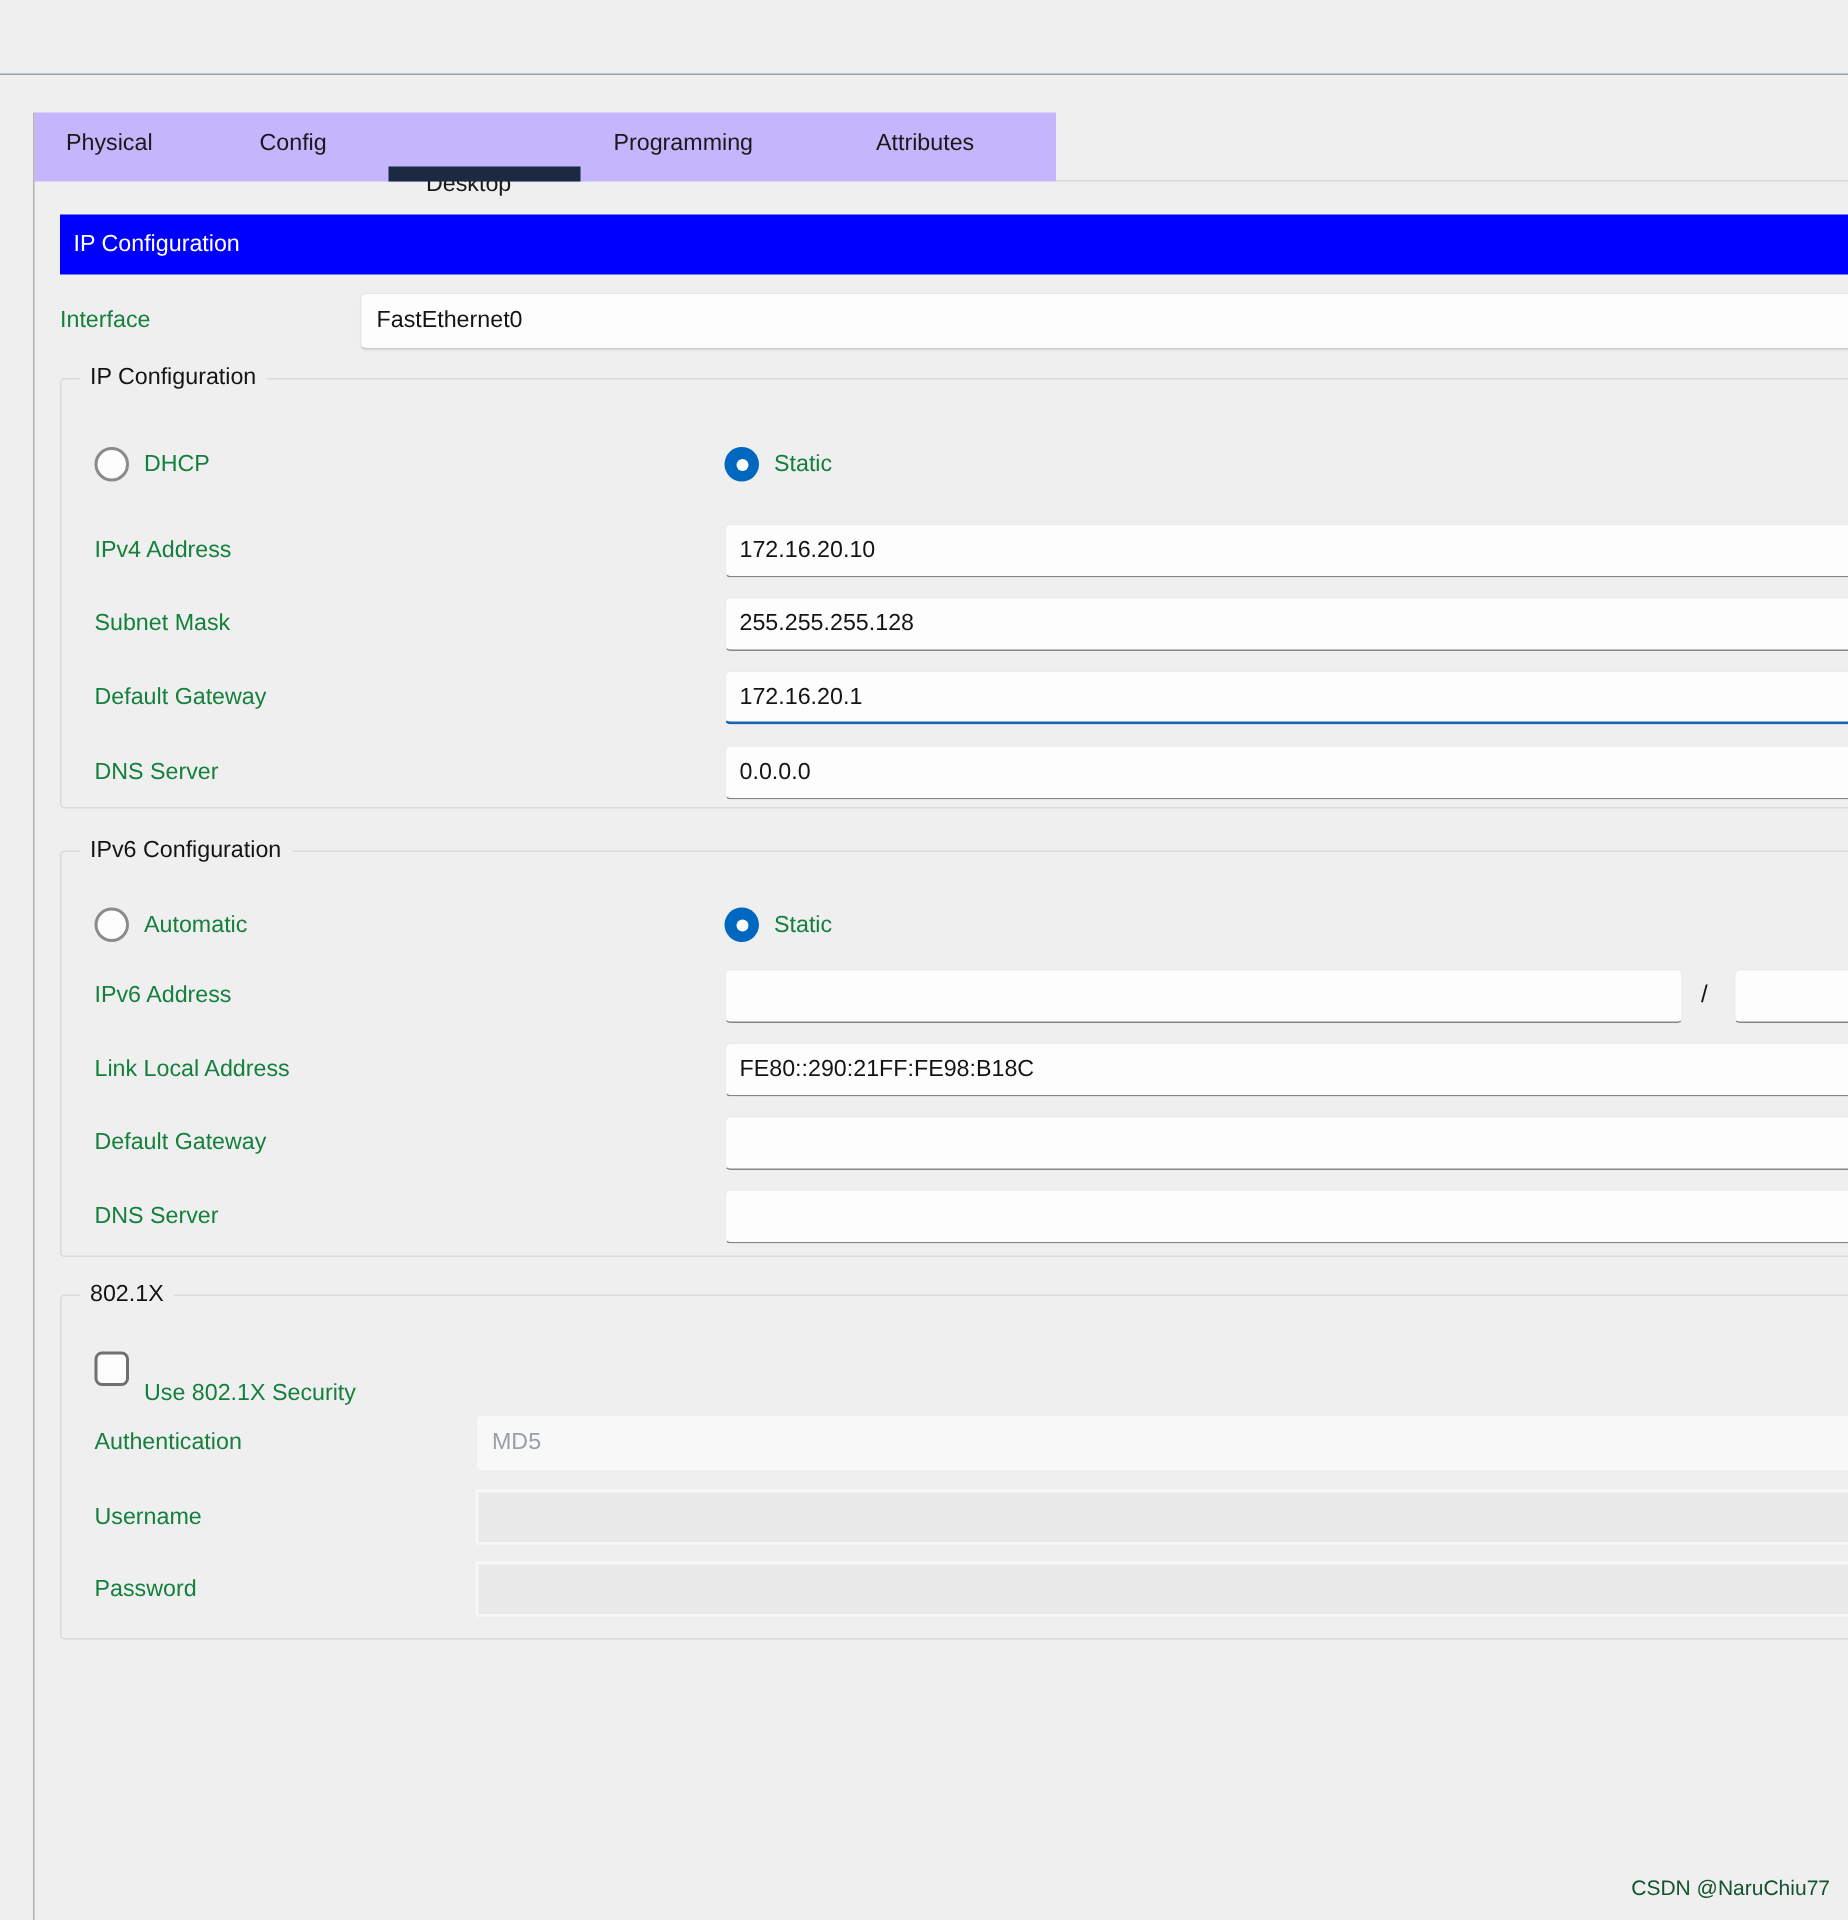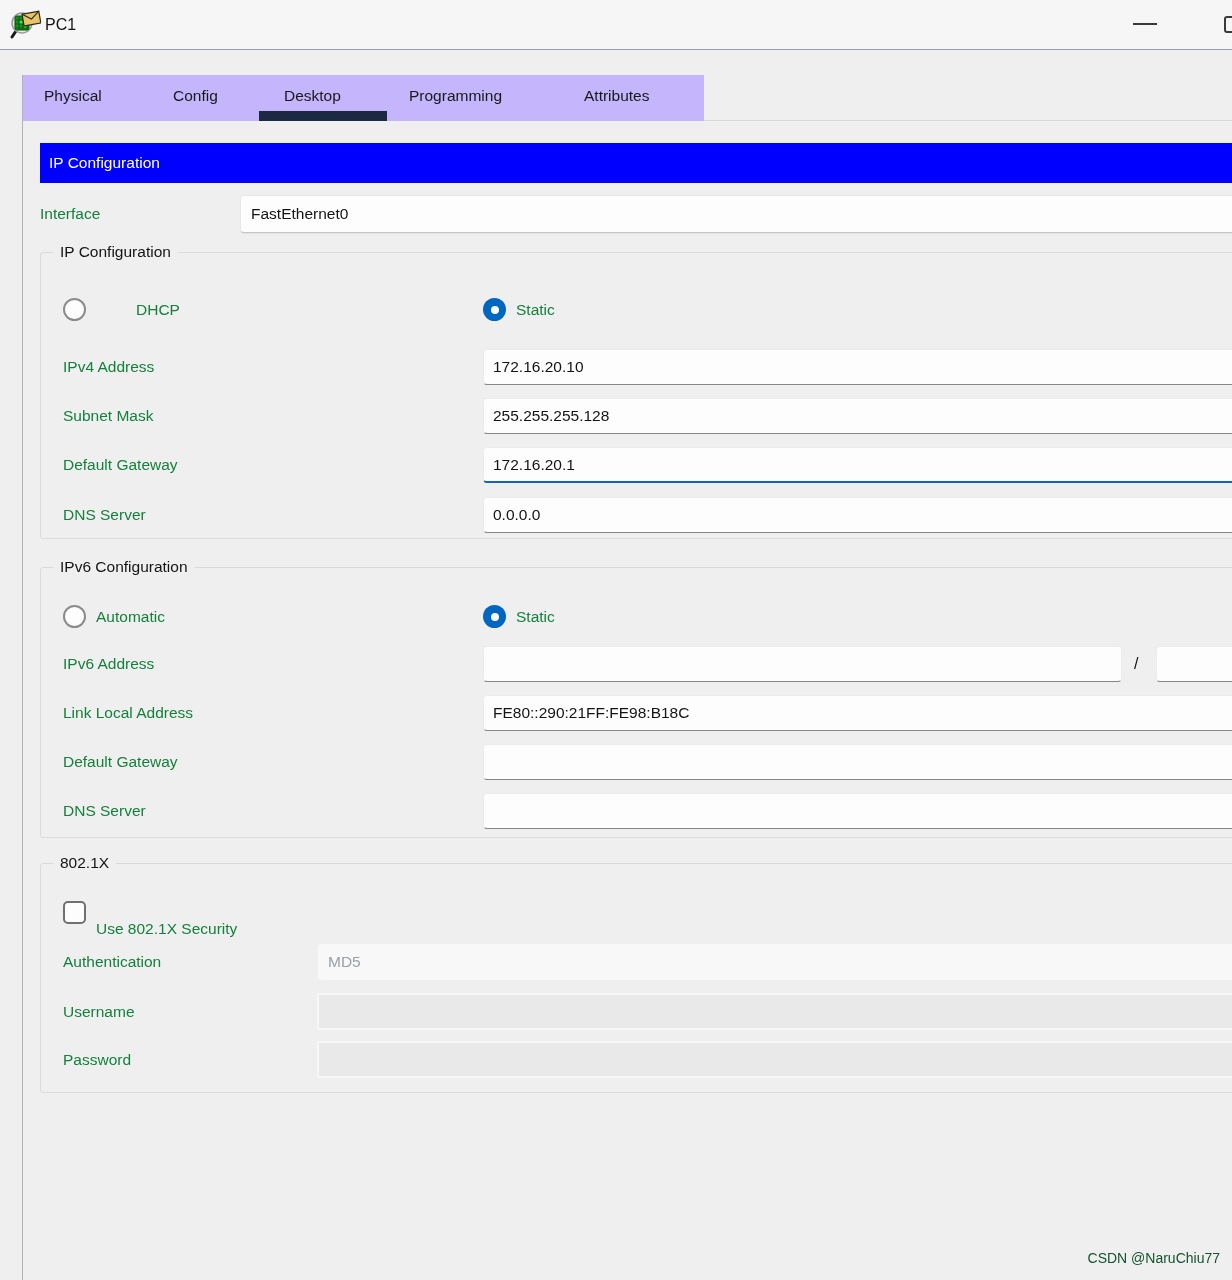--- a/index.html
+++ b/index.html
@@ -119,65 +119,44 @@
 
   .watermark {
     position:absolute; right:12px; top:1250px; font-size:14px; color:#14532d;
   }
 </style>
 </head>
 <body>
 
 <div class="screen">
 
-  <div class="titlebar">
-    <svg class="app-icon" viewBox="0 0 32 32">
-      <path d="M7 22 L3 28" stroke="#1a1a1a" stroke-width="3" stroke-linecap="round"></path>
-      <circle cx="13" cy="14" r="10" fill="#e7e7e7" stroke="#9a9a9a" stroke-width="1.5"></circle>
-      <rect x="6" y="7" width="14" height="14" rx="2" fill="#18901c" stroke="#064d08"></rect>
-      <path d="M10 7 V21 M14 7 V21 M18 7 V21 M6 11 H20 M6 15 H20 M6 19 H20" stroke="#0b5e0e" stroke-width="1" fill="none"></path>
-      <rect x="10.8" y="11.8" width="2.6" height="2.6" fill="#57d95c"></rect>
-      <rect x="14.8" y="15.8" width="2.6" height="2.6" fill="#57d95c"></rect>
-      <g transform="rotate(-10 23 10)">
-        <rect x="14" y="3.5" width="17" height="12" fill="#e6c566" stroke="#2a2a1a" stroke-width="1.2"></rect>
-        <path d="M14 3.5 L22.5 10 L31 3.5" fill="none" stroke="#2a2a1a" stroke-width="1.2"></path>
-      </g>
-    </svg>
-    <div class="win-title">PC1</div>
-    <div class="btn-min">
-        <div class="dash"></div>
-      </div>
-    <div class="btn-max">
-        <div class="square"></div>
-      </div>
-  </div>
   <div class="titlebar-sep"></div>
 
   <div class="tabbar">
     <div class="tab" style="left:21px;">Physical</div>
     <div class="tab" style="left:150px;">Config</div>
-    <div class="tab" style="left:261px;">Desktop</div>
+    <div class="tab" style="left:261px;margin-top:27px;">Desktop</div>
     <div class="tab" style="left:386px;">Programming</div>
     <div class="tab" style="left:561px;">Attributes</div>
     <div class="tab-underline"></div>
   </div>
   <div class="panel-top-line"></div>
   <div class="panel-left-line"></div>
 
   <div class="section-header">IP Configuration</div>
 
   <div class="lbl" style="left:40px; top:195px; height:38px; line-height:38px;">Interface</div>
   <div class="combo" style="left:240px; width:1000px; top:195px;">FastEthernet0</div>
 
   <div class="group" style="top:252px; height:287px;">
     <div class="group-title">IP Configuration</div>
   </div>
 
   <div class="radio off" style="left:63px; top:298px;"></div>
-  <div class="lbl" style="left:96px; top:298px; height:23px; line-height:23px;margin-left:40px;">DHCP</div>
+  <div class="lbl" style="left:96px; top:298px; height:23px; line-height:23px;">DHCP</div>
   <div class="radio on" style="left:483px; top:298px;">
     <div class="dot"></div>
   </div>
   <div class="lbl" style="left:516px; top:298px; height:23px; line-height:23px;">Static</div>
 
   <div class="lbl" style="left:63px; top:349px; height:36px; line-height:36px;">IPv4 Address</div>
   <div class="field" style="left:483px; width:757px; top:349px;">172.16.20.10</div>
 
   <div class="lbl" style="left:63px; top:398px; height:36px; line-height:36px;">Subnet Mask</div>
   <div class="field" style="left:483px; width:757px; top:398px;">255.255.255.128</div>

